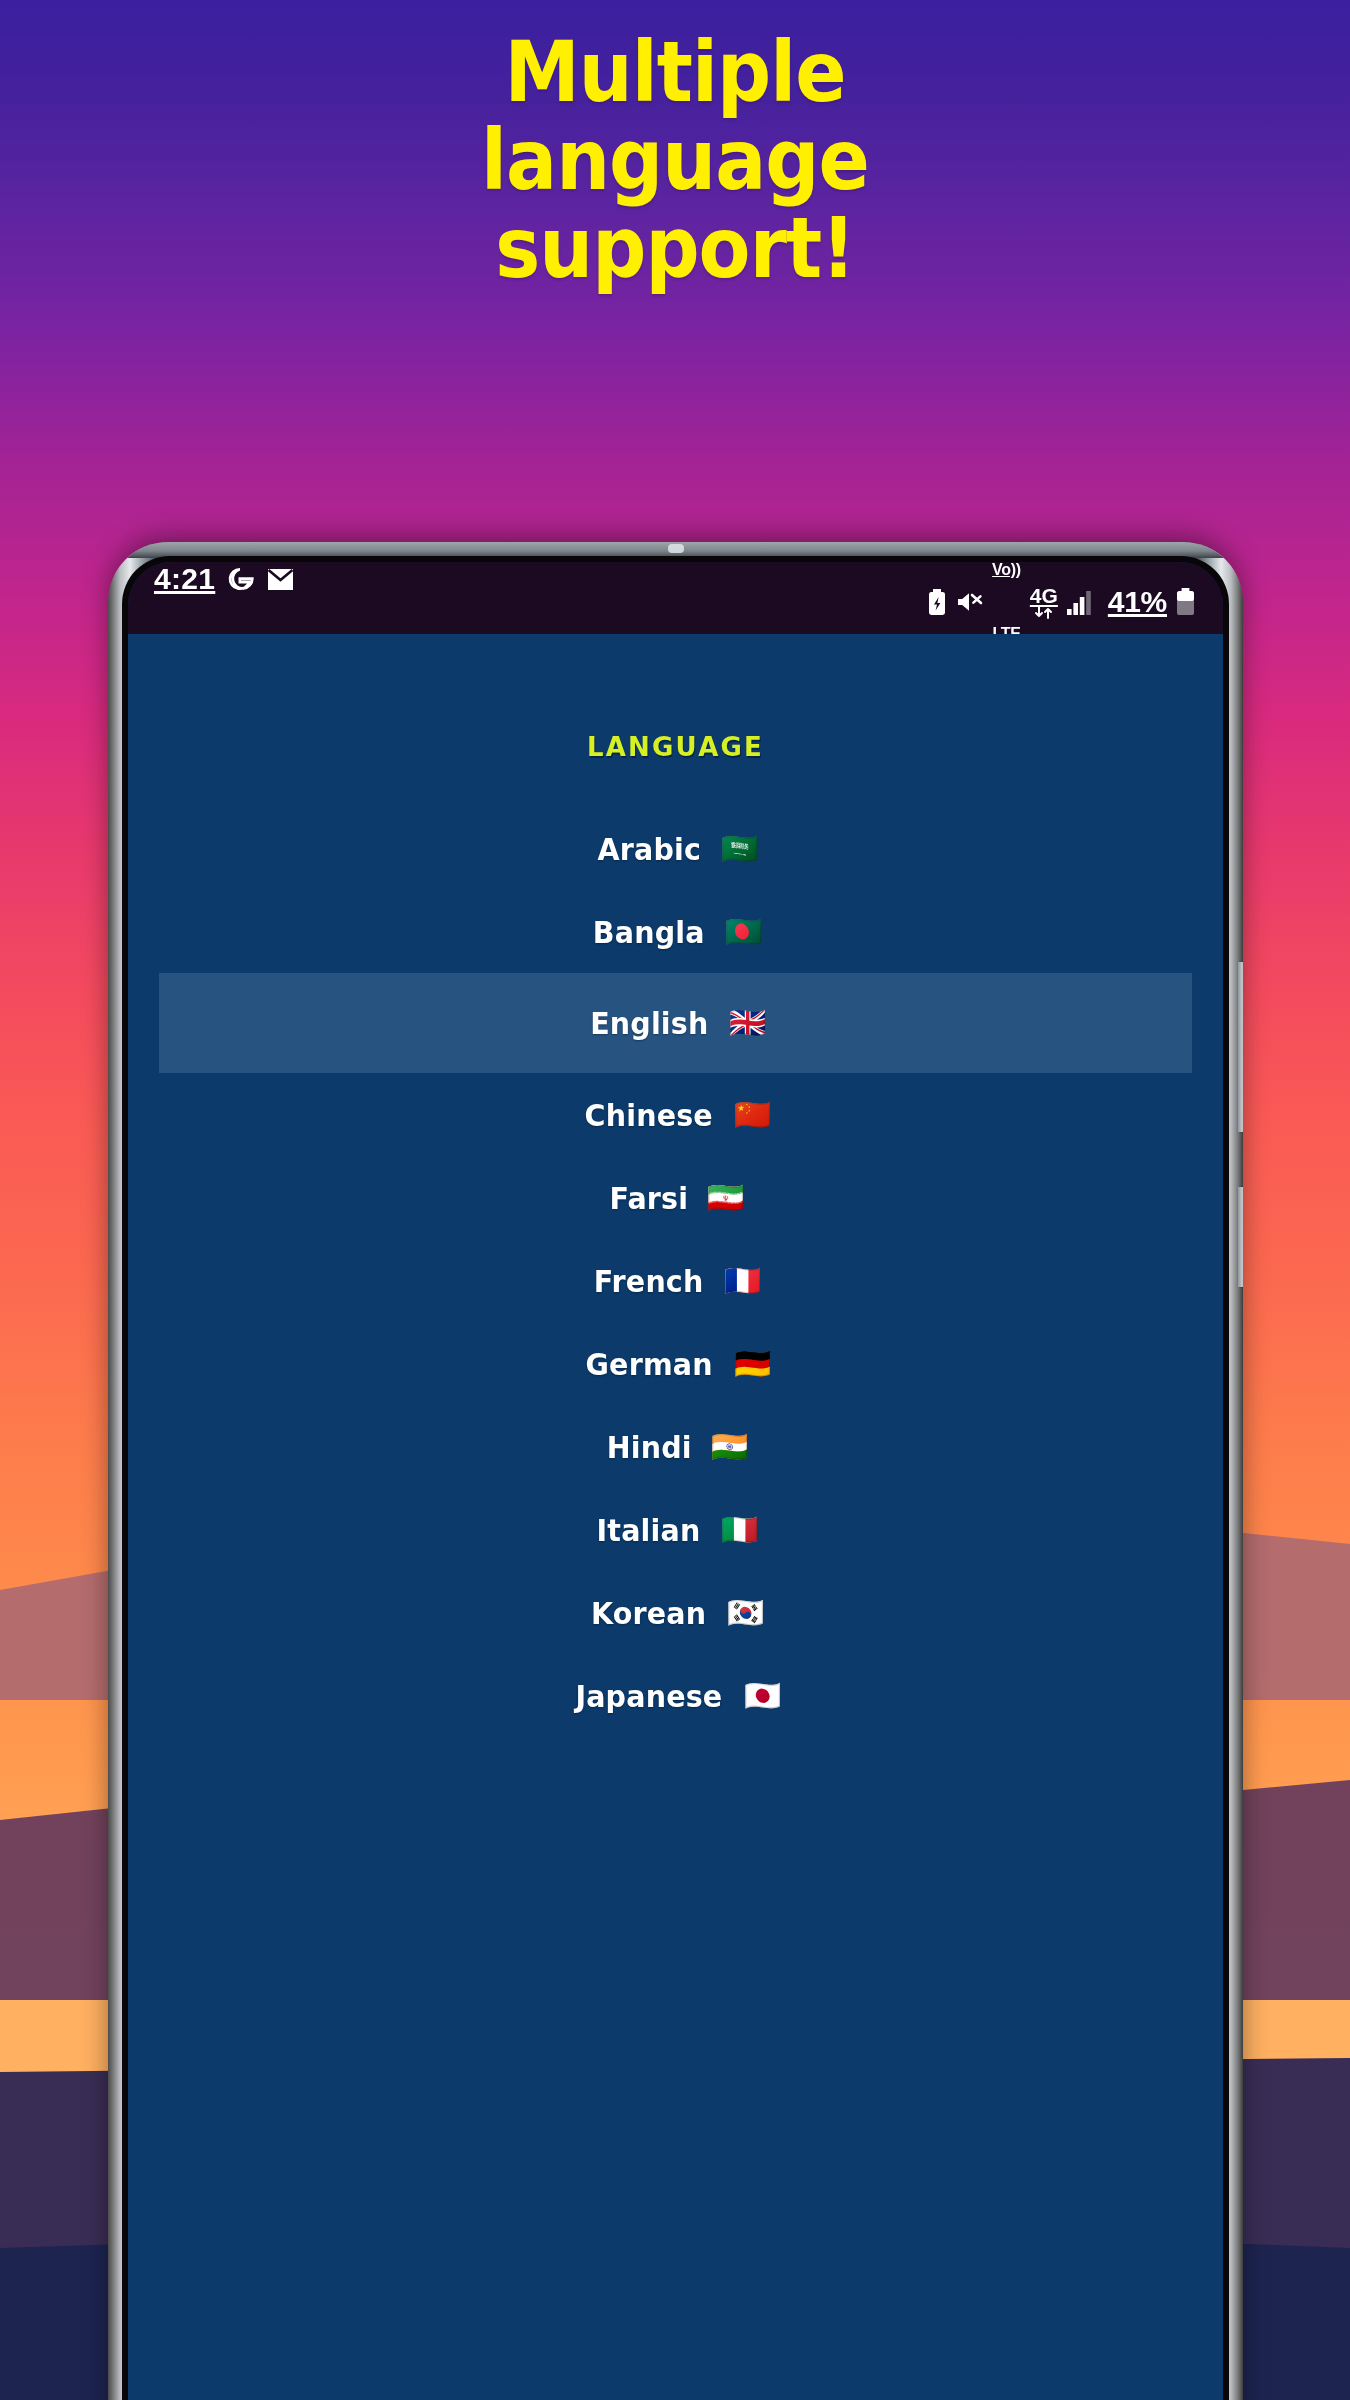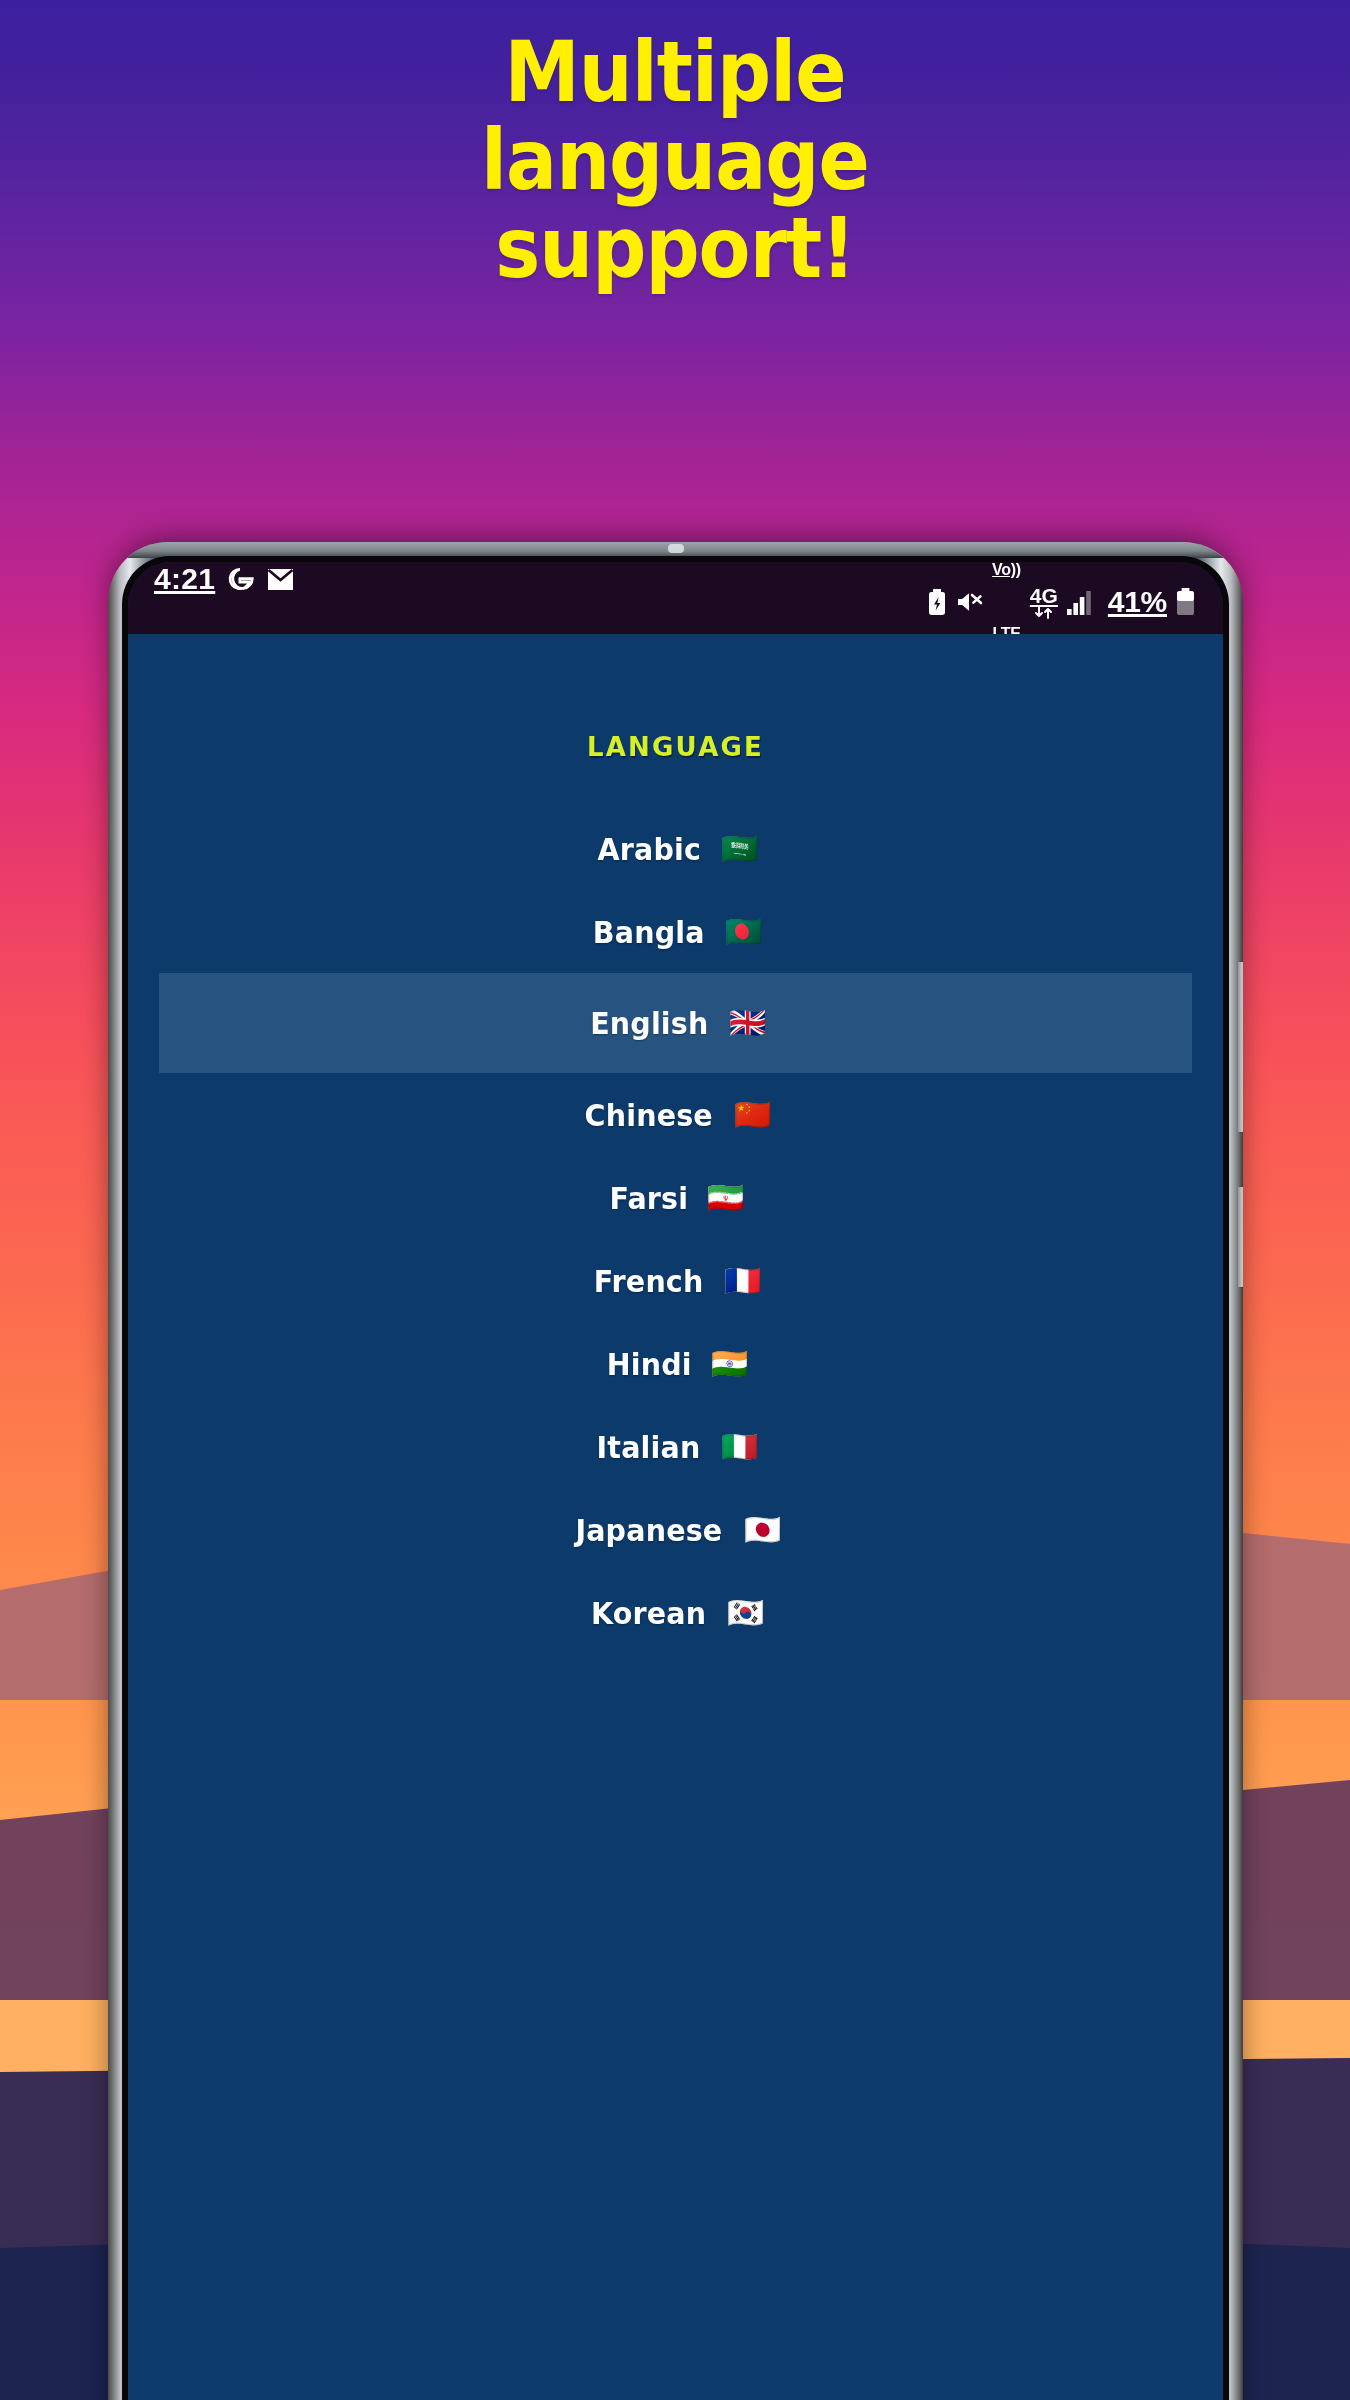--- a/index.html
+++ b/index.html
@@ -361,40 +361,44 @@
             <div class="lang-row">
               <span class="lang-name">Farsi</span>
               <span class="lang-flag">🇮🇷</span>
             </div>
 
             <div class="lang-row">
               <span class="lang-name">French</span>
               <span class="lang-flag">🇫🇷</span>
             </div>
 
+            <div class="lang-row">
+              <span class="lang-name">German</span>
+              <span class="lang-flag">🇩🇪</span>
+            </div>
 
             <div class="lang-row">
               <span class="lang-name">Hindi</span>
               <span class="lang-flag">🇮🇳</span>
             </div>
 
 
             <div class="lang-row">
               <span class="lang-name">Italian</span>
               <span class="lang-flag">🇮🇹</span>
             </div>
 
             <div class="lang-row">
+              <span class="lang-name">Korean</span>
+              <span class="lang-flag">🇰🇷</span>
+            </div>
+
+            <div class="lang-row">
               <span class="lang-name">Japanese</span>
               <span class="lang-flag">🇯🇵</span>
-            </div>
-
-            <div class="lang-row">
-              <span class="lang-name">Korean</span>
-              <span class="lang-flag">🇰🇷</span>
             </div>
 
           </div>
         </div>
 
       </div>
     </div>
   </div>
 
 </div>

